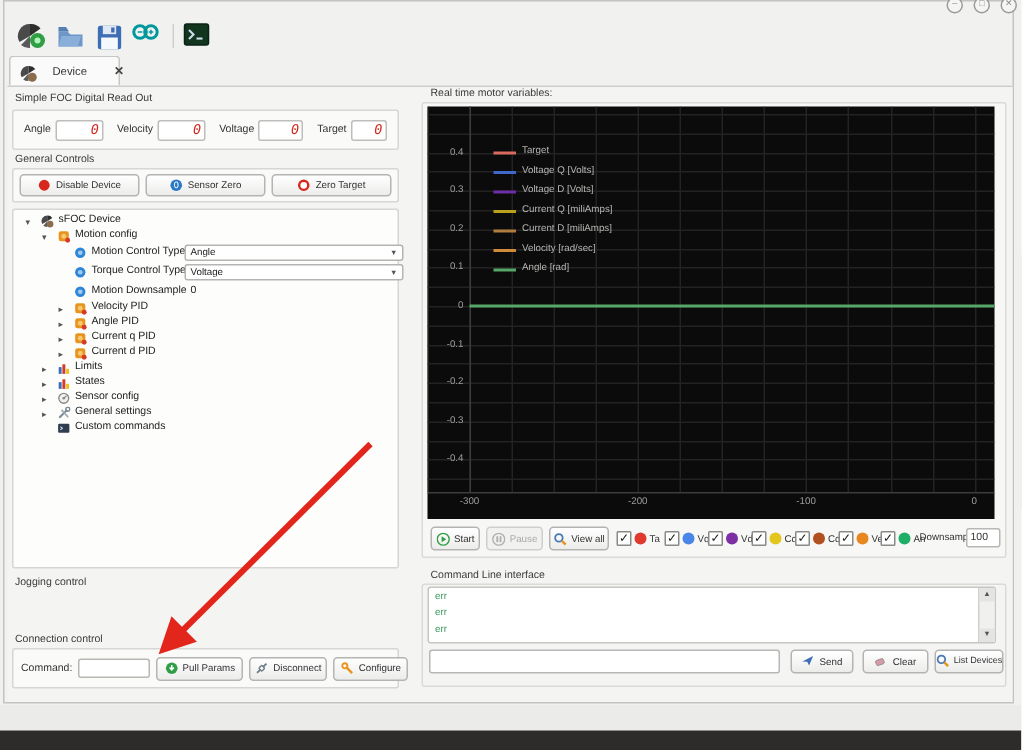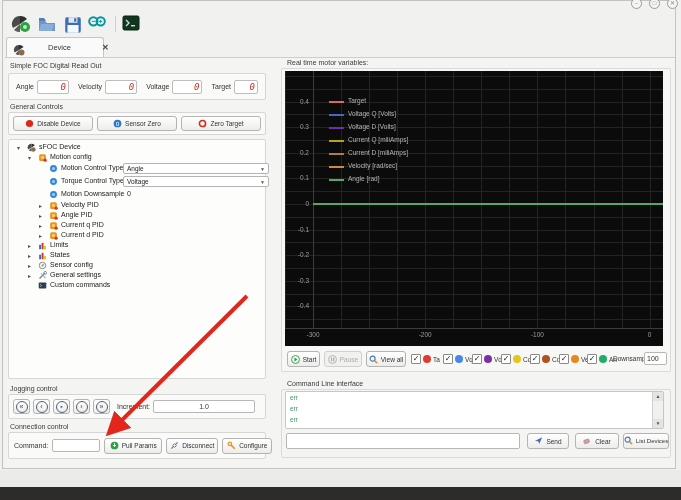--- a/index.html
+++ b/index.html
@@ -8,22 +8,22 @@
   .abs{position:absolute;}
   
   .window{position:absolute;left:2px;top:0;width:674px;height:469px;background:#f1f1f0;
           border:1px solid #c3c3c1;box-sizing:border-box;}
   .titlebar{position:absolute;left:0;top:0;width:100%;height:10px;background:#ededec;border-bottom:1px solid #dcdcda;overflow:hidden;}
   .win-title{position:absolute;left:0;top:-3px;width:100%;text-align:center;font-size:8px;color:#3c3c3c;}
   .winbtn{position:absolute;top:-3px;width:9px;height:9px;border:1px solid #9a9a98;border-radius:50%;
           font-size:6px;line-height:8px;text-align:center;color:#8a8a88;background:#f5f5f4;}
   .toolbar{position:absolute;left:0;top:11px;width:100%;height:25px;}
   .tabbar{position:absolute;left:0;top:36px;width:100%;height:20px;}
-  .tab{position:absolute;left:3px;top:0;width:98px;height:20px;background:#fafafa;border:1px solid #c6c6c4;
-       border-bottom:none;border-radius:3px 3px 0 0;box-sizing:border-box;display:flex;align-items:center;gap:23px;padding:0 6px;}
+  .tab{position:absolute;left:3px;top:0;width:74px;height:20px;background:#fafafa;border:1px solid #c6c6c4;
+       border-bottom:none;border-radius:3px 3px 0 0;box-sizing:border-box;display:flex;align-items:center;gap:10px;padding:0 6px;}
   .tab-label{font-size:7.5px;color:#333;}
   .tab-close{font-size:8px;color:#444;font-weight:bold;margin-left:8px;}
   .contentpane{position:absolute;left:2px;top:56px;width:670px;height:411px;background:#f4f4f3;
                border-top:1px solid #cdcdcb;box-sizing:border-box;}
   
   .sec-label{position:absolute;font-size:7px;color:#3a3a3a;}
   .groupbox{position:absolute;background:#fafaf9;border:1px solid #d6d6d4;border-radius:2px;box-sizing:border-box;}
   .region{position:absolute;border:1px solid #dadad8;border-radius:2px;background:#f7f7f6;box-sizing:border-box;}
   
   .btn{display:flex;align-items:center;justify-content:center;gap:3px;background:linear-gradient(#ffffff,#ececeb);
@@ -335,39 +335,20 @@
           <svg viewBox="0 0 12 12">
             <rect x="1" y="2" width="10" height="8" rx="1" fill="#2e3e4e"></rect>
             <path d="M3 4.5 l1.8 1.5 -1.8 1.5" stroke="#cde" stroke-width="1" fill="none"></path>
           </svg>
         </span>
         <span class="tree-label" style="left: 41px;">Custom commands</span>
       </div>
     </div>
 
   <div class="sec-label" style="left:10px;top:385px;">Jogging control</div>
-  <div class="groupbox" style="left:8px;top:394px;width:258px;height:25px;display:flex;align-items:center;gap:3px;padding:0 4px;" id="jog-box">
-      <div class="btn" style="width: 17px; height: 15px; flex: 0 0 auto;">
-        <span style="width: 10px; height: 10px; border: 1px solid rgb(85, 96, 106); border-radius: 50%; font-size: 7px; line-height: 9px; text-align: center; color: rgb(58, 72, 86);">«</span>
-      </div>
-      <div class="btn" style="width: 17px; height: 15px; flex: 0 0 auto;">
-        <span style="width: 10px; height: 10px; border: 1px solid rgb(85, 96, 106); border-radius: 50%; font-size: 7px; line-height: 9px; text-align: center; color: rgb(58, 72, 86);">‹</span>
-      </div>
-      <div class="btn" style="width: 17px; height: 15px; flex: 0 0 auto;">
-        <span style="width: 10px; height: 10px; border: 1px solid rgb(85, 96, 106); border-radius: 50%; font-size: 7px; line-height: 9px; text-align: center; color: rgb(61, 109, 181);">▪</span>
-      </div>
-      <div class="btn" style="width: 17px; height: 15px; flex: 0 0 auto;">
-        <span style="width: 10px; height: 10px; border: 1px solid rgb(85, 96, 106); border-radius: 50%; font-size: 7px; line-height: 9px; text-align: center; color: rgb(58, 72, 86);">›</span>
-      </div>
-      <div class="btn" style="width: 17px; height: 15px; flex: 0 0 auto;">
-        <span style="width: 10px; height: 10px; border: 1px solid rgb(85, 96, 106); border-radius: 50%; font-size: 7px; line-height: 9px; text-align: center; color: rgb(58, 72, 86);">»</span>
-      </div>
-      <span class="flbl" style="margin-left: 4px;">Increment:</span>
-      <input class="tfield" value="1.0" style="width: 102px; height: 13px; text-align: center;">
-    </div>
 
   <div class="sec-label" style="left:10px;top:423px;">Connection control</div>
   <div class="groupbox" style="left:8px;top:432px;width:258px;height:27px;display:flex;align-items:center;gap:4px;padding:0 5px;" id="conn-box">
       <span class="flbl">Command:</span>
       <input class="tfield" style="width: 48px; height: 13px; flex: 0 0 auto;">
       <div class="btn" style="width: 58px; height: 16px; flex: 0 0 auto;">
         <span style="display: inline-block; width: 9px; height: 9px; flex: 0 0 auto;">
           <svg viewBox="0 0 10 10">
             <circle cx="5" cy="5" r="4.3" fill="#2f9e44"></circle>
             <path d="M5 2.5 v3.2 M3.4 4.5 L5 6.2 L6.6 4.5" stroke="#fff" stroke-width="1.1" fill="none"></path>

